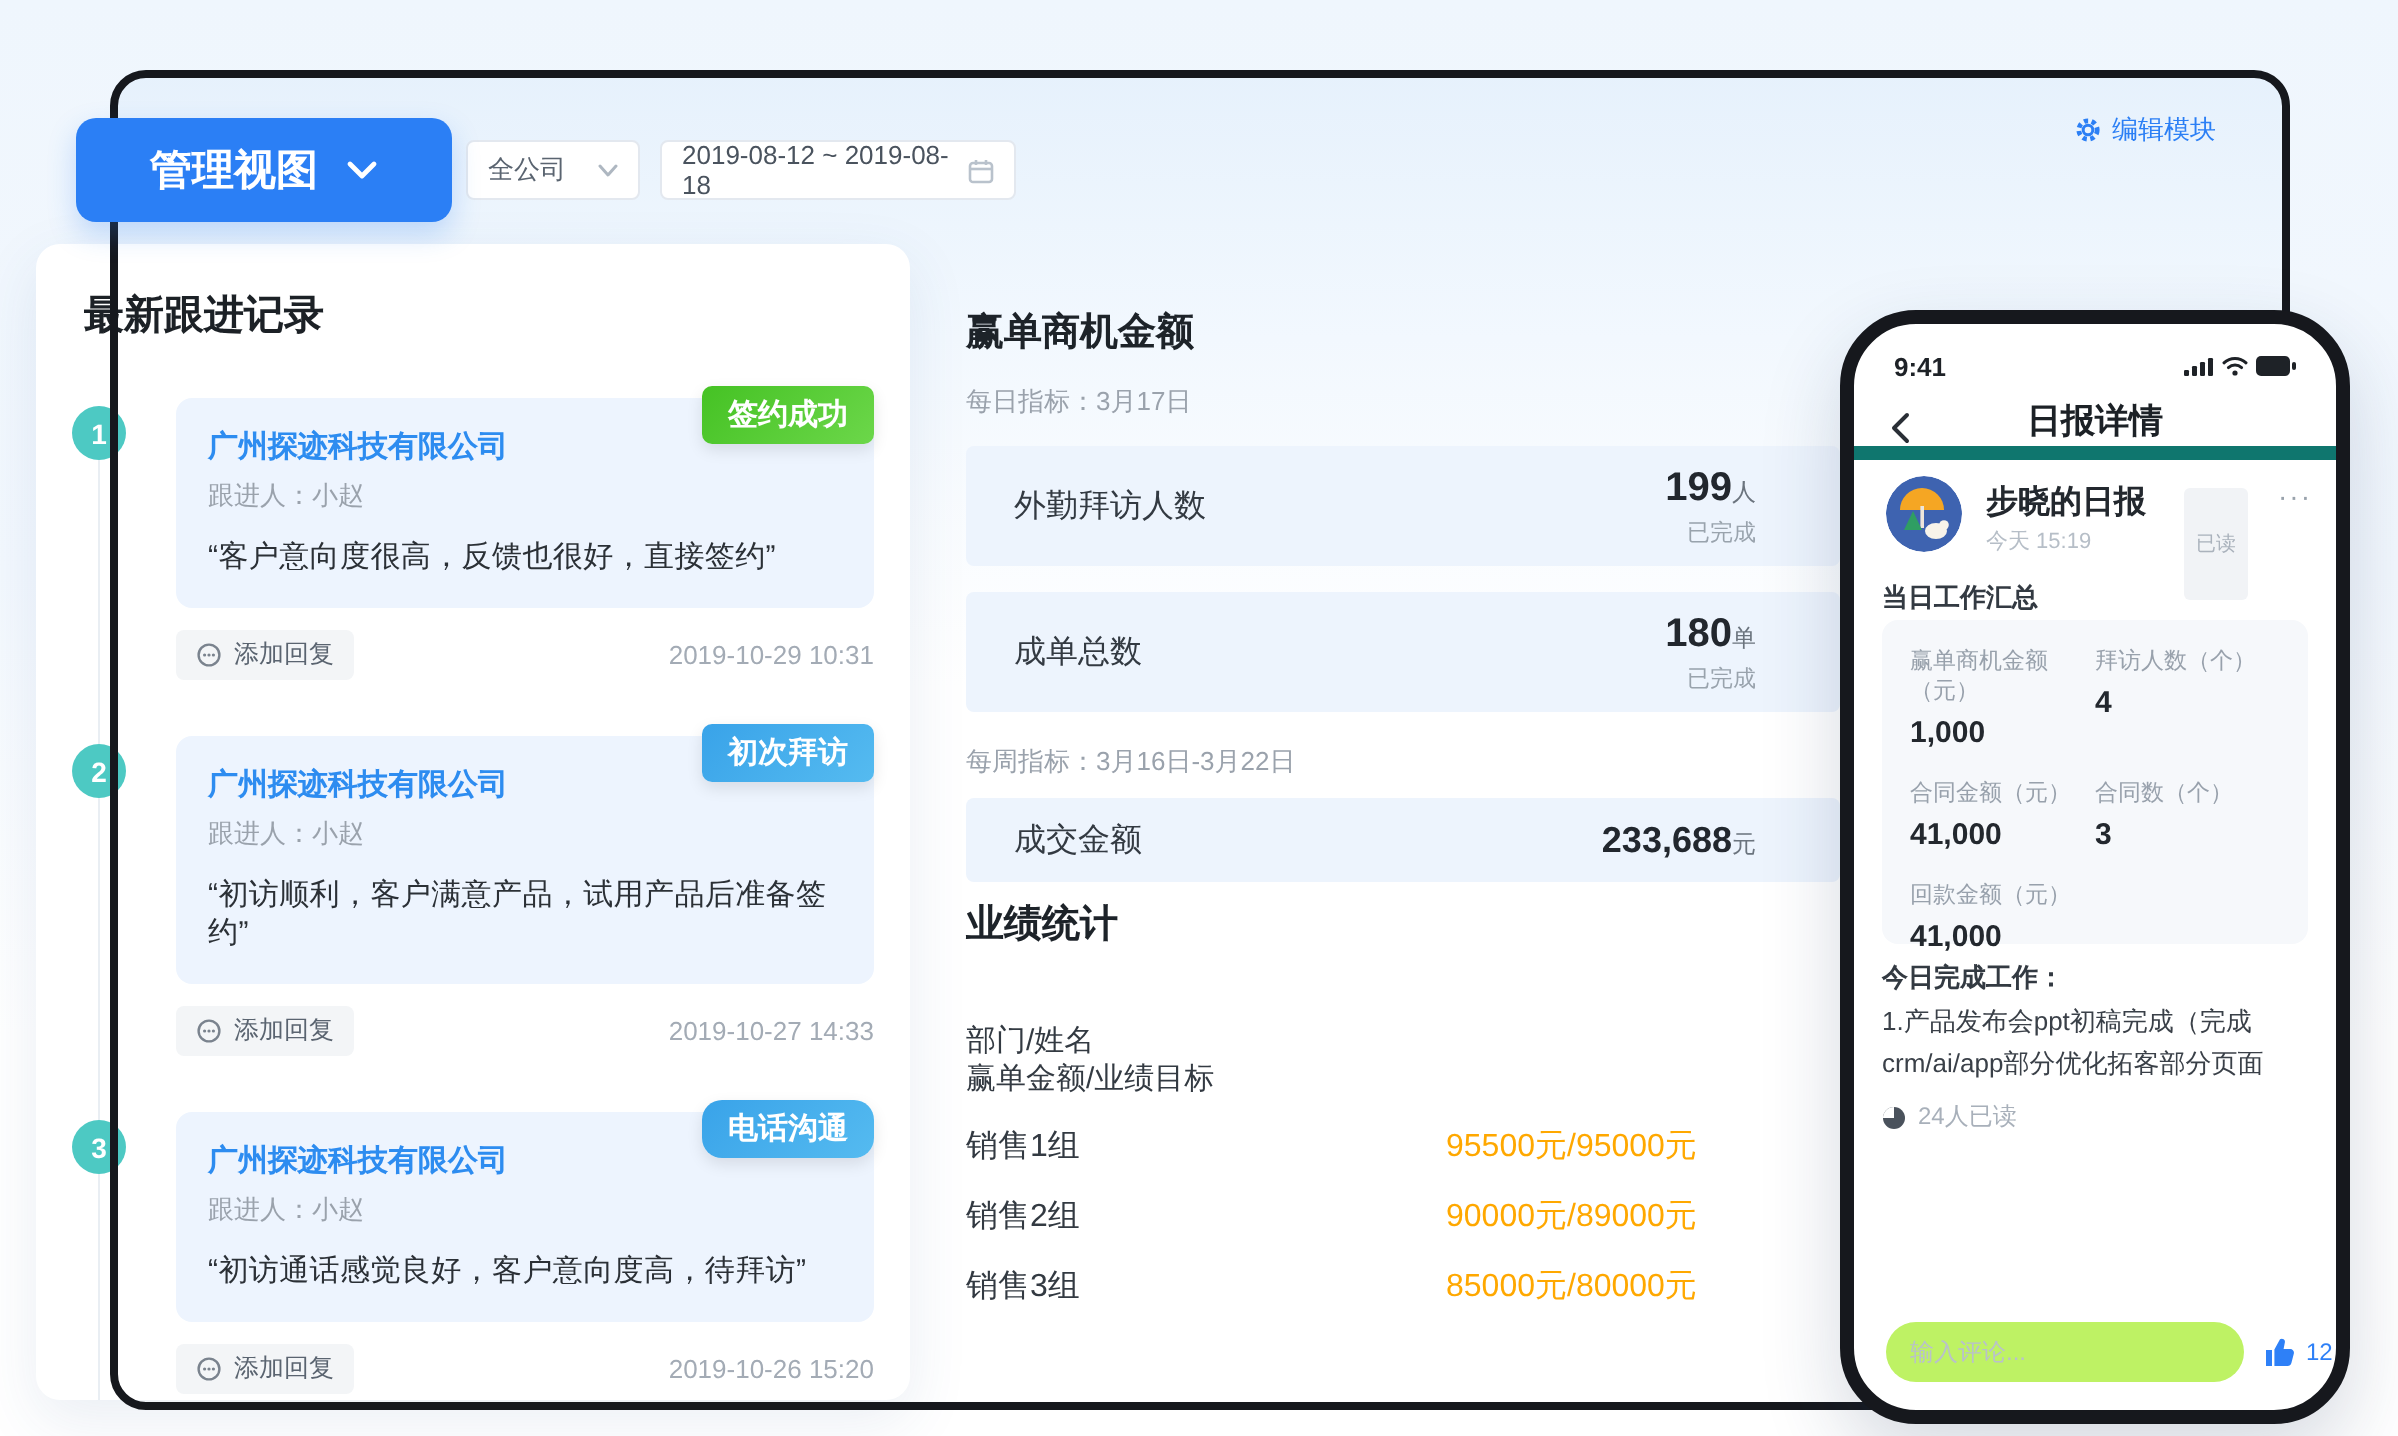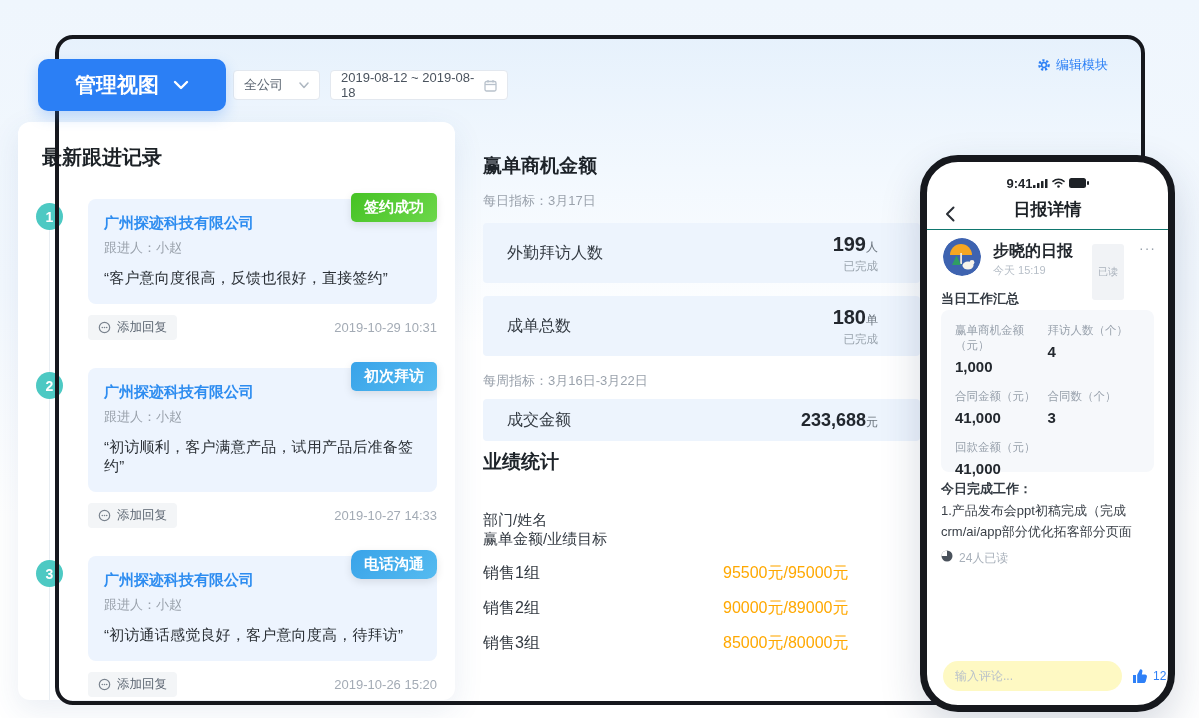--- a/index.html
+++ b/index.html
@@ -68,48 +68,48 @@
   .perf-row { display:flex; margin-top:14px; font-size:16px; color:#333A42; }
   .pc1 { width:240px; }
   .pc2 { flex:1; }
   .perf-row .pc2 { color:#FFA800; font-weight:500; }
 
   
   .phone { position:absolute; left:920px; top:155px; width:255px; height:557px; z-index:50;
            background:#fff; border:7px solid #16181D; border-radius:38px; overflow:hidden;
            box-shadow:0 16px 40px rgba(30,50,90,.18); }
   .ph-status { position:absolute; left:0; right:0; top:12px; height:18px; padding:0 20px;
-               display:flex; justify-content:center; align-items:center; }
+               display:flex; justify-content:space-between; align-items:center; }
   .ph-time { font-size:13px; font-weight:bold; color:#1E2227; }
   .ph-icons { display:flex; align-items:center; gap:4px; }
-  .ph-nav { position:absolute; left:0; right:0; top:36px; height:32px; display:flex; align-items:flex-start;
-            justify-content:center; border-bottom:1px solid #0f766e; }
+  .ph-nav { position:absolute; left:0; right:0; top:36px; height:32px; display:flex; align-items:center;
+            justify-content:center; border-bottom:7px solid #0f766e; }
   .ph-nav .title { font-size:17px; font-weight:bold; color:#1C2126; }
   .ph-back { position:absolute; left:18px; top:8px; cursor:pointer; display:flex; }
   .rep-head { position:absolute; left:16px; top:76px; right:12px; height:40px; }
   .avatar { position:absolute; left:0; top:0; width:38px; height:38px; border-radius:50%; overflow:hidden; }
   .rep-name { position:absolute; left:50px; top:3px; font-size:16px; font-weight:bold; color:#23282E; }
   .rep-time { position:absolute; left:50px; top:25px; font-size:11px; color:#B6BEC7; }
   .read-badge { position:absolute; right:32px; top:6px; background:#F1F3F6; color:#AAB2BC;
                 font-size:10px; padding:21px 6px; border-radius:3px; }
   .more-btn { position:absolute; right:0; top:2px; color:#99A2AC; font-size:14px; letter-spacing:1px; cursor:pointer; }
   .sum-label { position:absolute; left:14px; top:128px; font-size:13px; font-weight:bold; color:#333A42; }
   .metrics { position:absolute; left:14px; right:14px; top:148px; height:162px; background:#F6F8FB;
              border-radius:8px; padding:13px 14px; }
   .mrow { display:flex; margin-bottom:14px; }
   .mcell { width:50%; }
   .mcell .ml { font-size:11.5px; color:#98A1AC; }
   .mcell .mv { font-size:15px; font-weight:bold; color:#23282E; margin-top:5px; }
   .done-label { position:absolute; left:14px; top:318px; font-size:13px; font-weight:bold; color:#333A42; }
   .done-text { position:absolute; left:14px; right:14px; top:338px; font-size:13px; color:#3A4048; line-height:21px; }
-  .read-count { position:absolute; left:14px; top:388px; display:flex; gap:6px;
+  .read-count { position:absolute; left:14px; top:388px; display:flex; align-items:center; gap:6px;
                 font-size:12px; color:#A8B0BA; }
   .comment-bar { position:absolute; left:0; right:0; bottom:14px; height:30px; padding:0 16px;
                  display:flex; align-items:center; gap:10px; }
-  .comment-input { flex:1; height:30px; background:#fef9c3; border:none; border-radius:15px;
+  .comment-input { flex:1; height:30px; background:#bef264; border:none; border-radius:15px;
                    padding:0 12px; font-size:12px; color:#5A6470; outline:none;
                    font-family:Liberation Sans, sans-serif; }
   .comment-input::placeholder { color:#B9C1CA; }
   .like { display:flex; align-items:center; gap:4px; cursor:pointer; }
   .like .cnt { font-size:12px; color:#2E80F7; }
 </style>
 </head>
 <body>
 
 <div class="stage">

